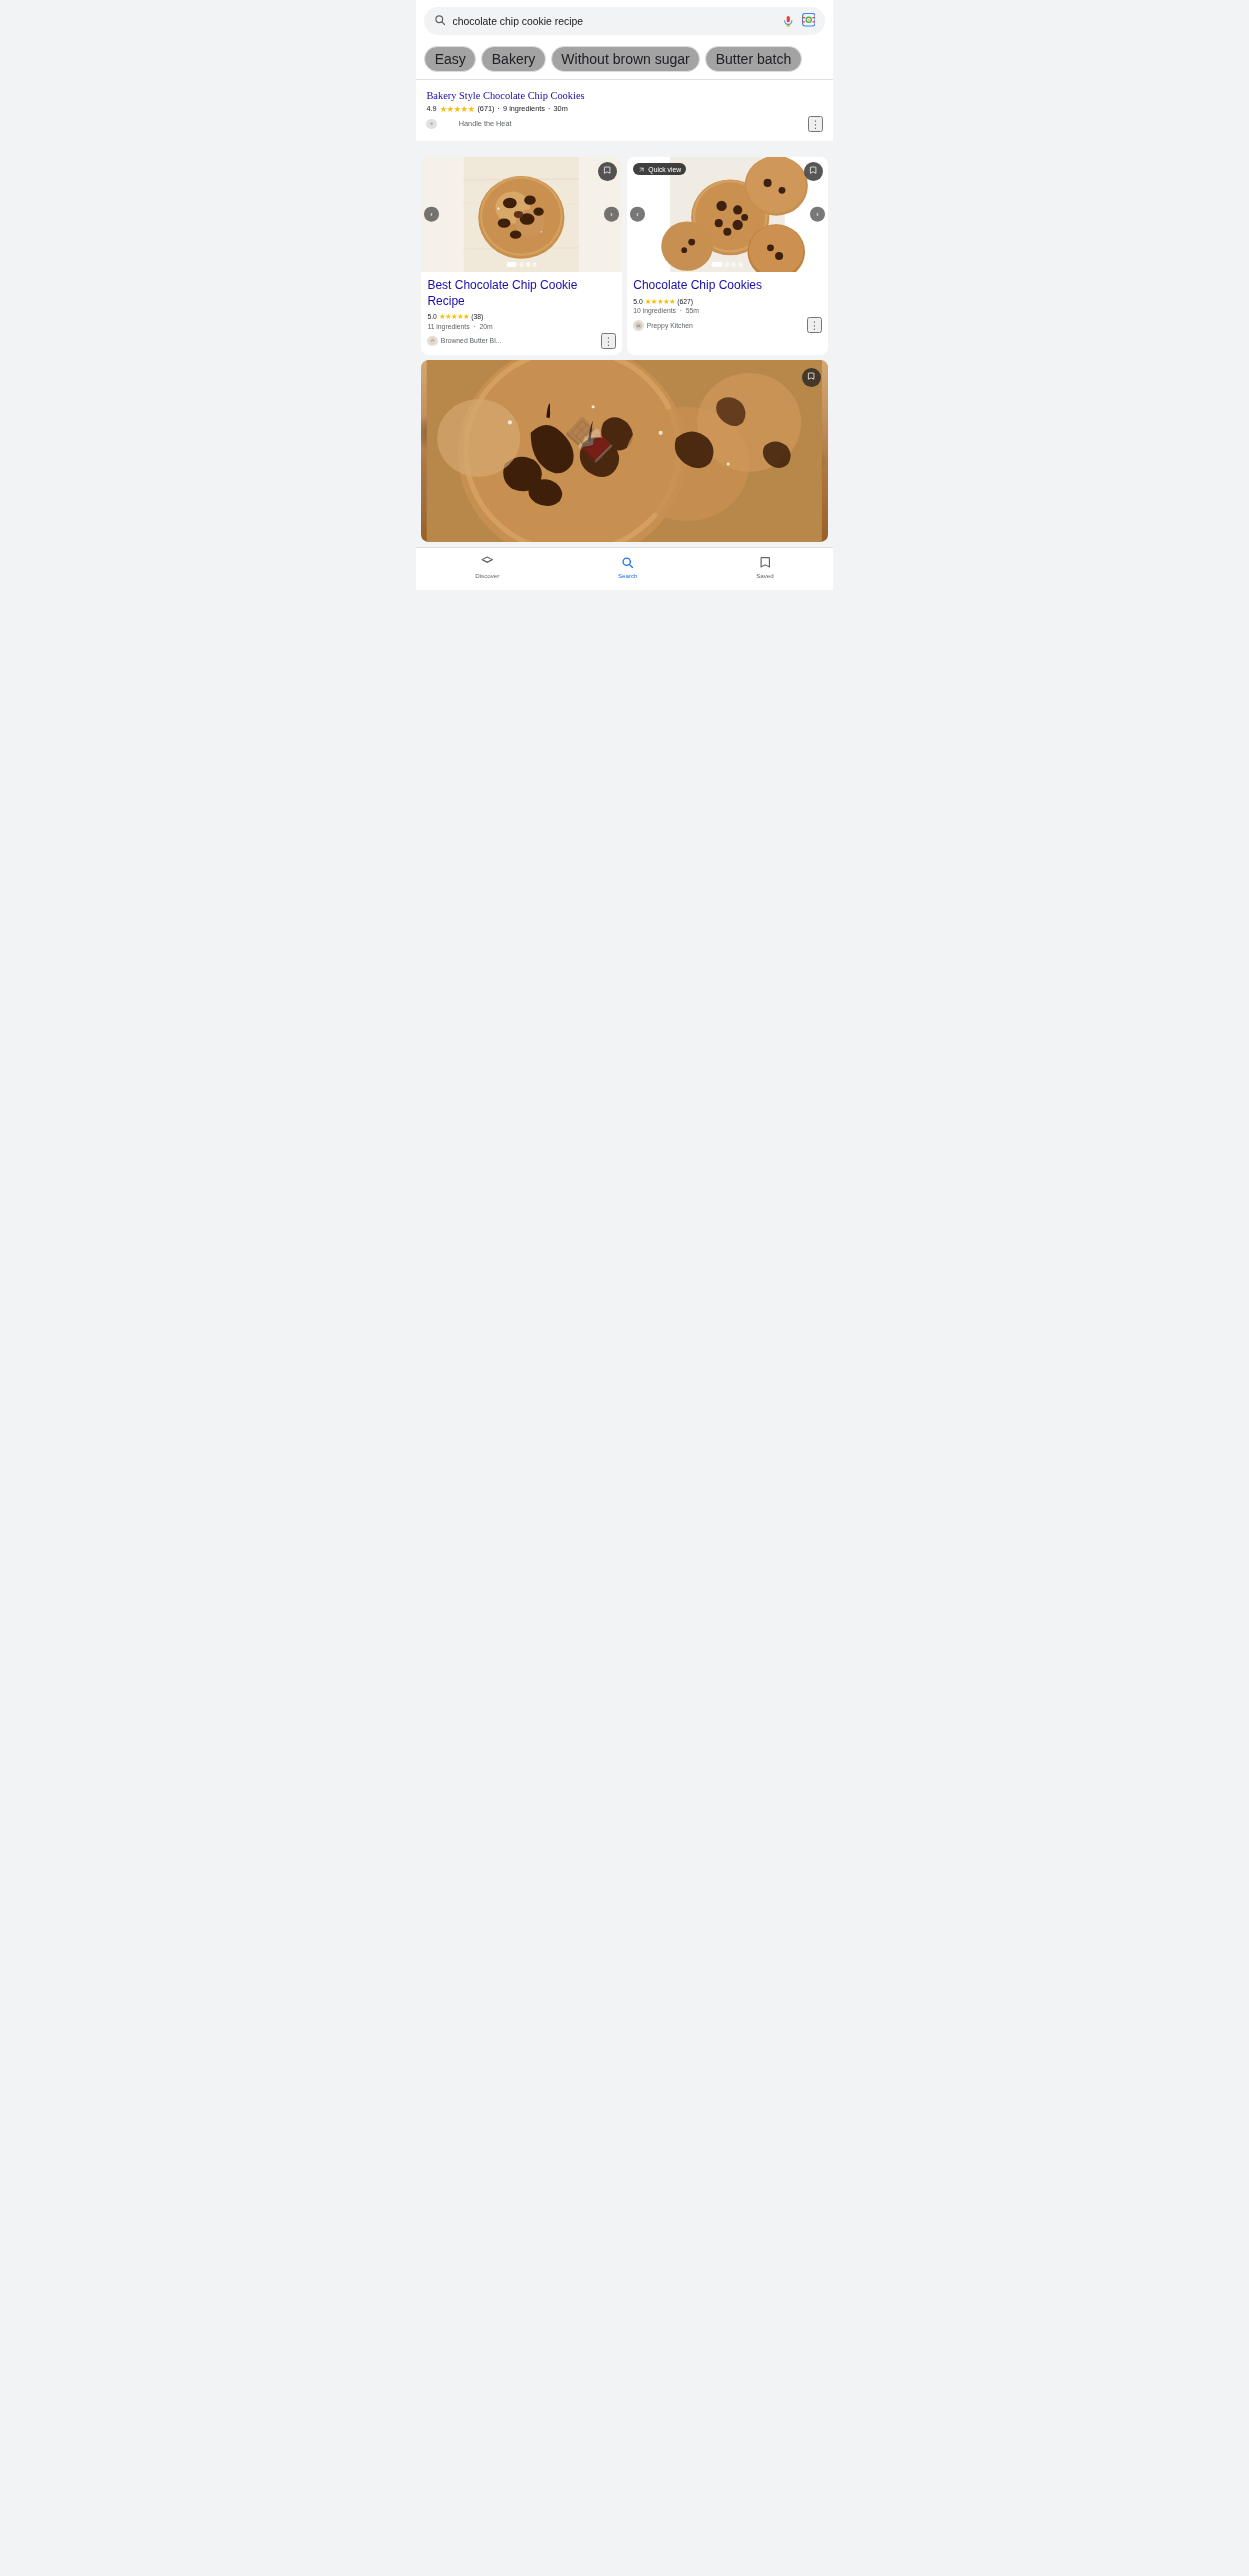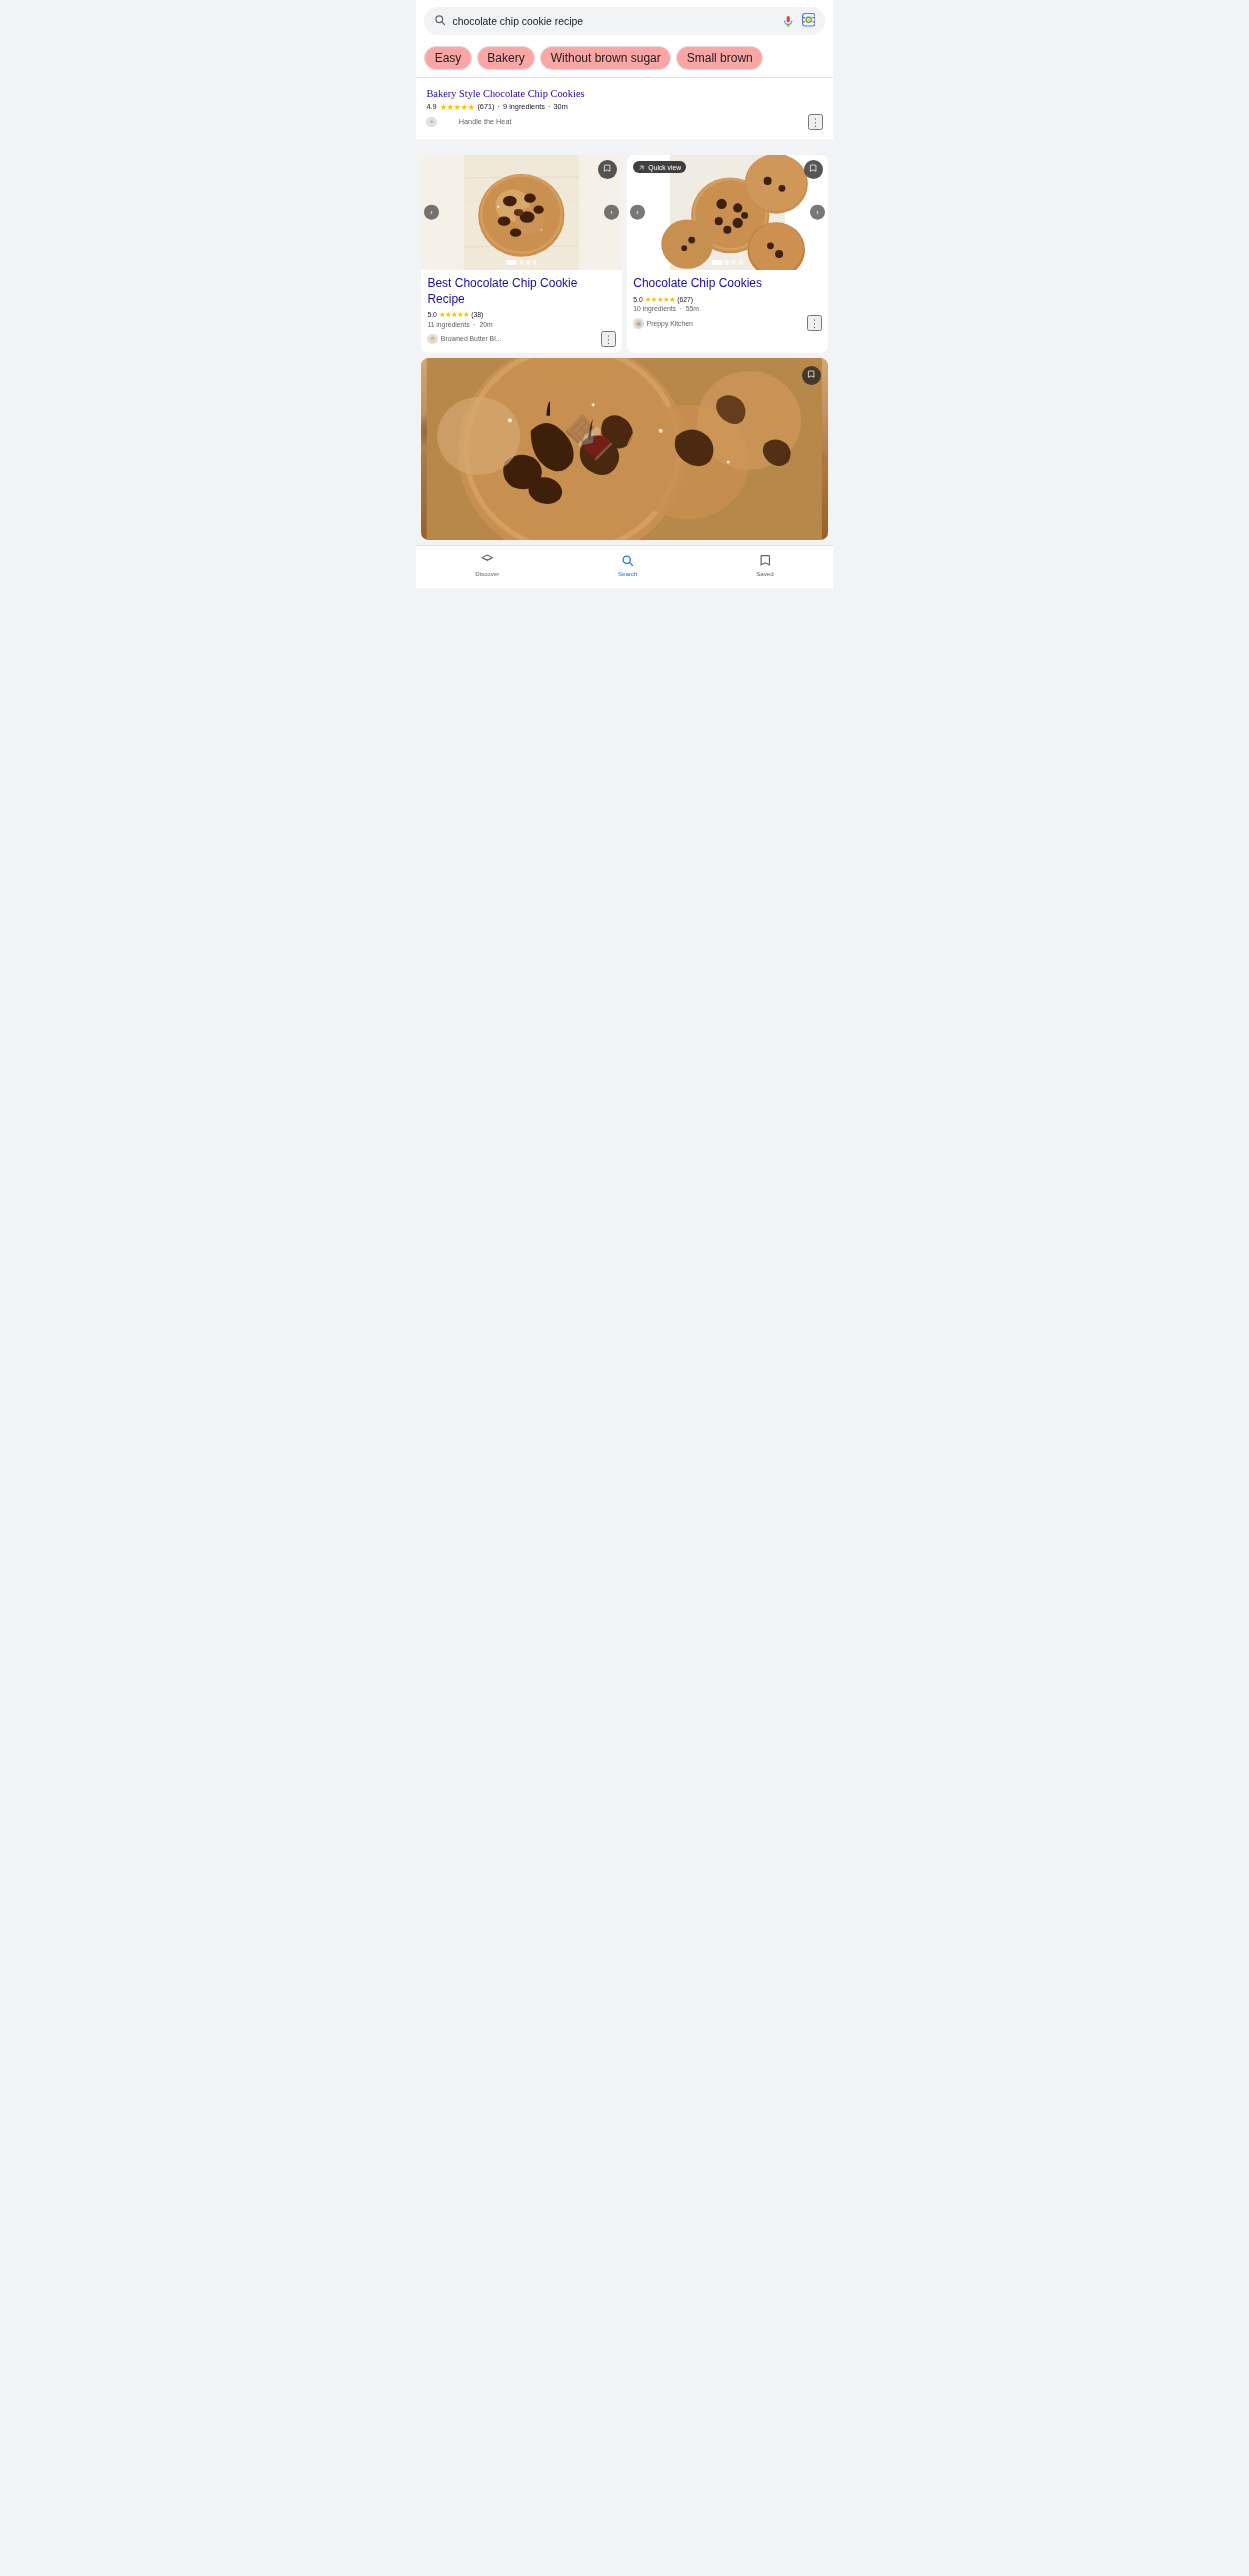--- a/index.html
+++ b/index.html
@@ -44,23 +44,23 @@
       padding: 5.2px 8.3px 7.3px;
       display: flex;
       gap: 5.2px;
       overflow-x: auto;
       border-bottom: 0.5px solid #e0e0e0;
     }
     .chip {
       border: 0.8px solid #dadce0;
       border-radius: 26px;
       padding: 4.2px 9.4px;
-      font-size: 12px;
+      font-size: 14px;
       white-space: nowrap;
-      background: #fca5a5;
+      background: #a3a3a3;
       cursor: pointer;
       color: #202124;
     }
 
     
     .bakery-result {
       background: #fff;
       padding: 9.4px 10.4px;
       margin-bottom: 5.2px;
     }
@@ -378,21 +378,21 @@
         <circle cx="13" cy="13" r="2" fill="#fbbc04"></circle>
       </svg>
     </span>
   </div>
 </div>
 
 <div class="chips-wrap">
   <button class="chip">Easy</button>
   <button class="chip">Bakery</button>
   <button class="chip">Without brown sugar</button>
-  <button class="chip">Small brown</button>
+  <button class="chip">Butter batch</button>
 </div>
 
 <div class="bakery-result">
   <a class="bakery-title" href="#">Bakery Style Chocolate Chip Cookies</a>
   <div class="bakery-meta">
     <span>4.9</span>
     <span class="stars">★★★★★</span>
     <span>(671)</span>
     <span>·</span>
     <span>9 ingredients</span>

